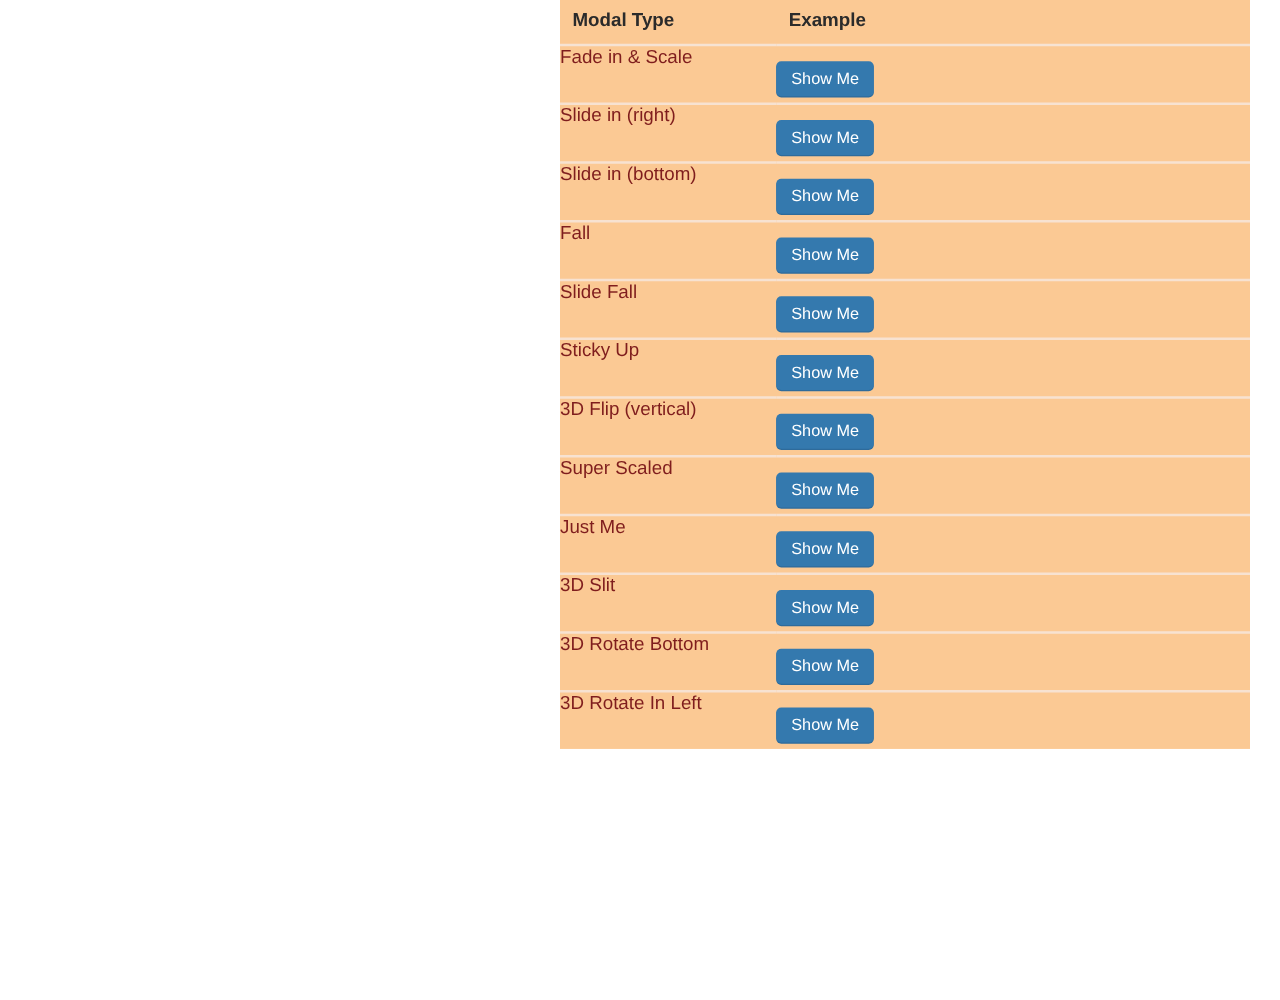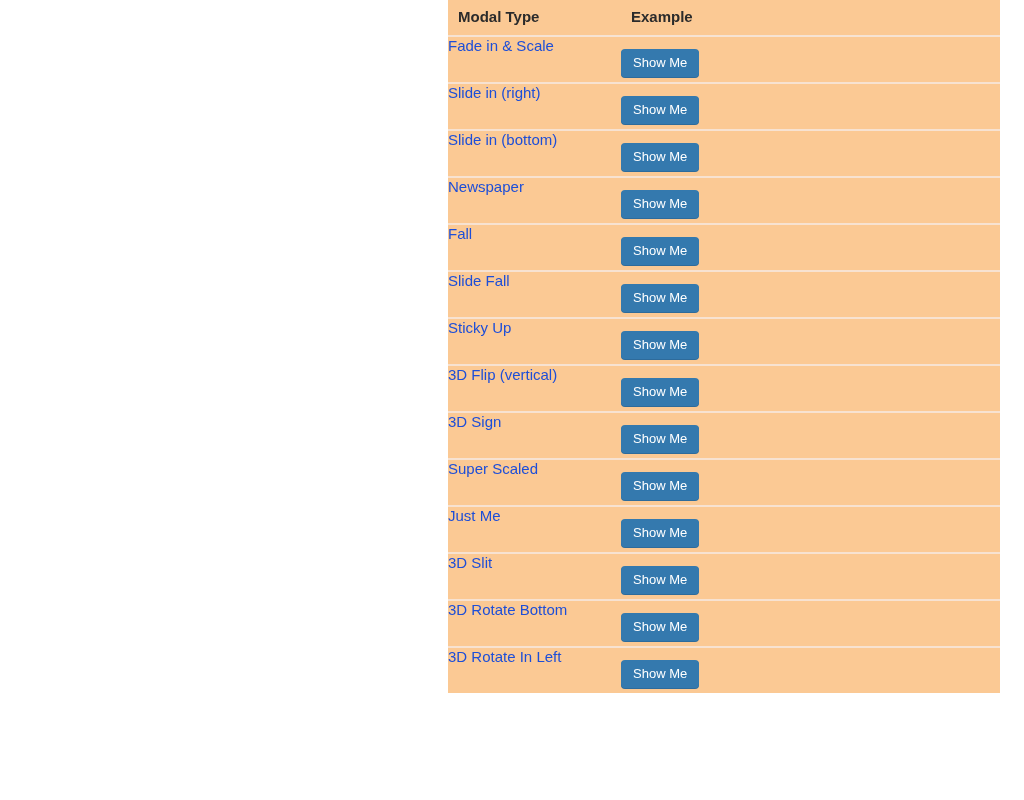--- a/index.html
+++ b/index.html
@@ -52,21 +52,21 @@
   table.modal-table tbody td {
     border-top: 2px solid #f7e2d1;
     padding: 0;
     vertical-align: top;
     background: #fbc994;
     height: 45px;
   }
 
   td.cell-type {
     font-size: 15px;
-    color: #1d4ed8;
+    color: #7f1d1d;
     padding: 9px 0 0 10px;
     line-height: 17px;
     white-space: nowrap;
   }
 
   td.cell-example {
     padding: 0 0 0 10px;
   }
 
   .show-me-btn {
@@ -110,41 +110,33 @@
           </tr>
           <tr>
             <td class="cell-type">Slide in (right)</td>
             <td class="cell-example"><button class="show-me-btn" type="button">Show Me</button></td>
           </tr>
           <tr>
             <td class="cell-type">Slide in (bottom)</td>
             <td class="cell-example"><button class="show-me-btn" type="button">Show Me</button></td>
           </tr>
           <tr>
-            <td class="cell-type">Newspaper</td>
-            <td class="cell-example"><button class="show-me-btn" type="button">Show Me</button></td>
-          </tr>
-          <tr>
             <td class="cell-type">Fall</td>
             <td class="cell-example"><button class="show-me-btn" type="button">Show Me</button></td>
           </tr>
           <tr>
             <td class="cell-type">Slide Fall</td>
             <td class="cell-example"><button class="show-me-btn" type="button">Show Me</button></td>
           </tr>
           <tr>
             <td class="cell-type">Sticky Up</td>
             <td class="cell-example"><button class="show-me-btn" type="button">Show Me</button></td>
           </tr>
           <tr>
             <td class="cell-type">3D Flip (vertical)</td>
-            <td class="cell-example"><button class="show-me-btn" type="button">Show Me</button></td>
-          </tr>
-          <tr>
-            <td class="cell-type">3D Sign</td>
             <td class="cell-example"><button class="show-me-btn" type="button">Show Me</button></td>
           </tr>
           <tr>
             <td class="cell-type">Super Scaled</td>
             <td class="cell-example"><button class="show-me-btn" type="button">Show Me</button></td>
           </tr>
           <tr>
             <td class="cell-type">Just Me</td>
             <td class="cell-example"><button class="show-me-btn" type="button">Show Me</button></td>
           </tr>

